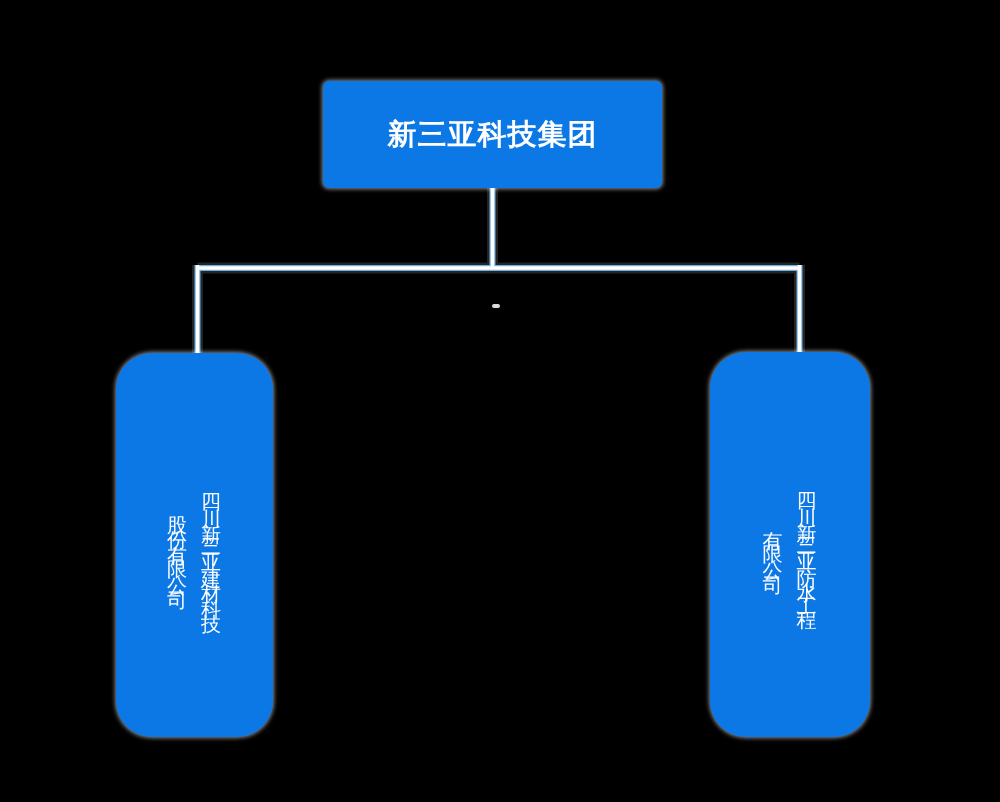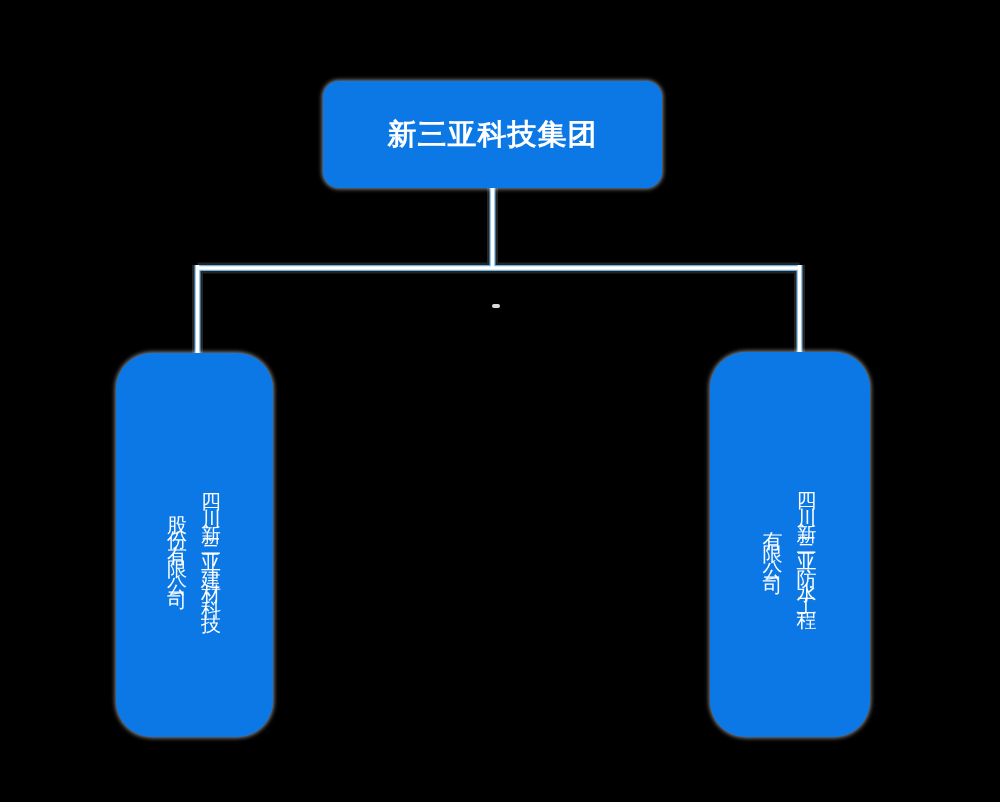--- a/index.html
+++ b/index.html
@@ -31,21 +31,21 @@
     align-items: center;
     justify-content: center;
     box-shadow: 0 0 4px 1px rgba(255, 255, 255, 0.55);
     box-sizing: border-box;
   }
   .node.root {
     left: 323px;
     top: 81px;
     width: 339px;
     height: 107px;
-    border-radius: 16px;
+    border-radius: 6px;
     text-align: center;
   }
   .root-label {
     font-size: 29px;
     font-weight: 700;
     letter-spacing: 1px;
     white-space: nowrap;
   }
   .node.child {
     border-radius: 36px;

